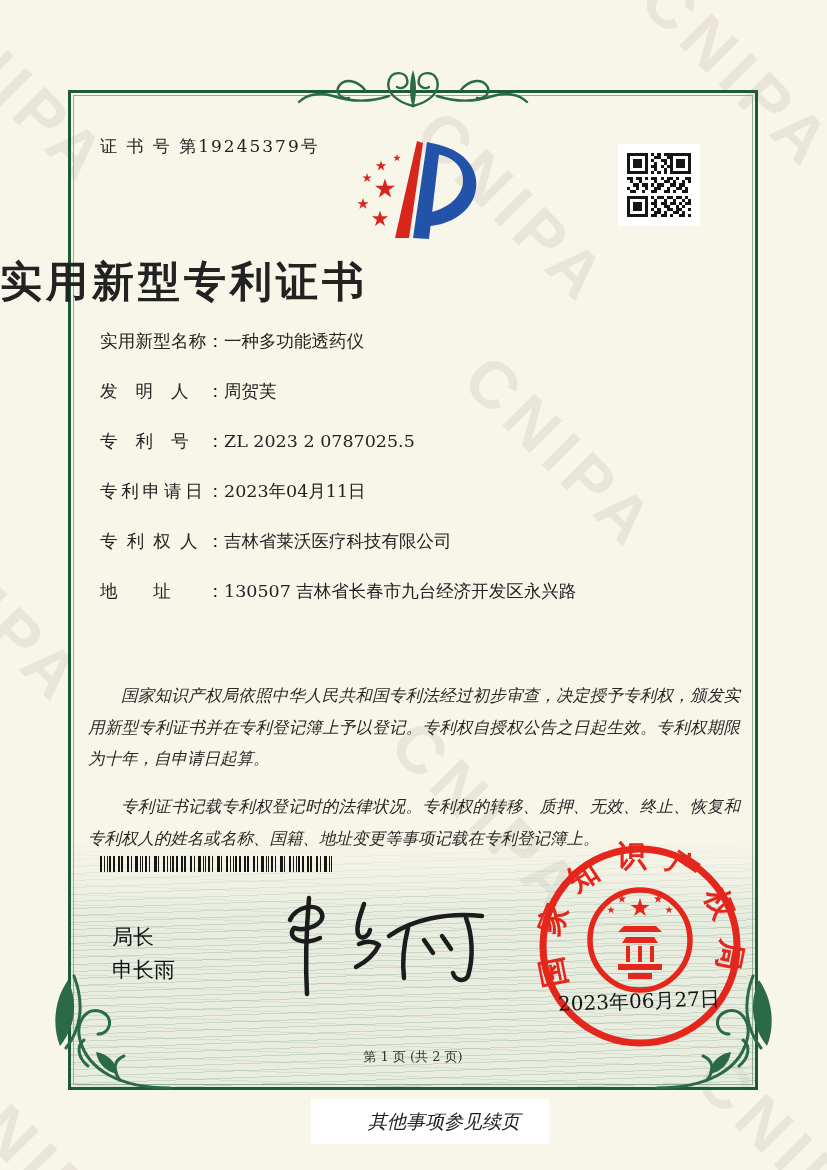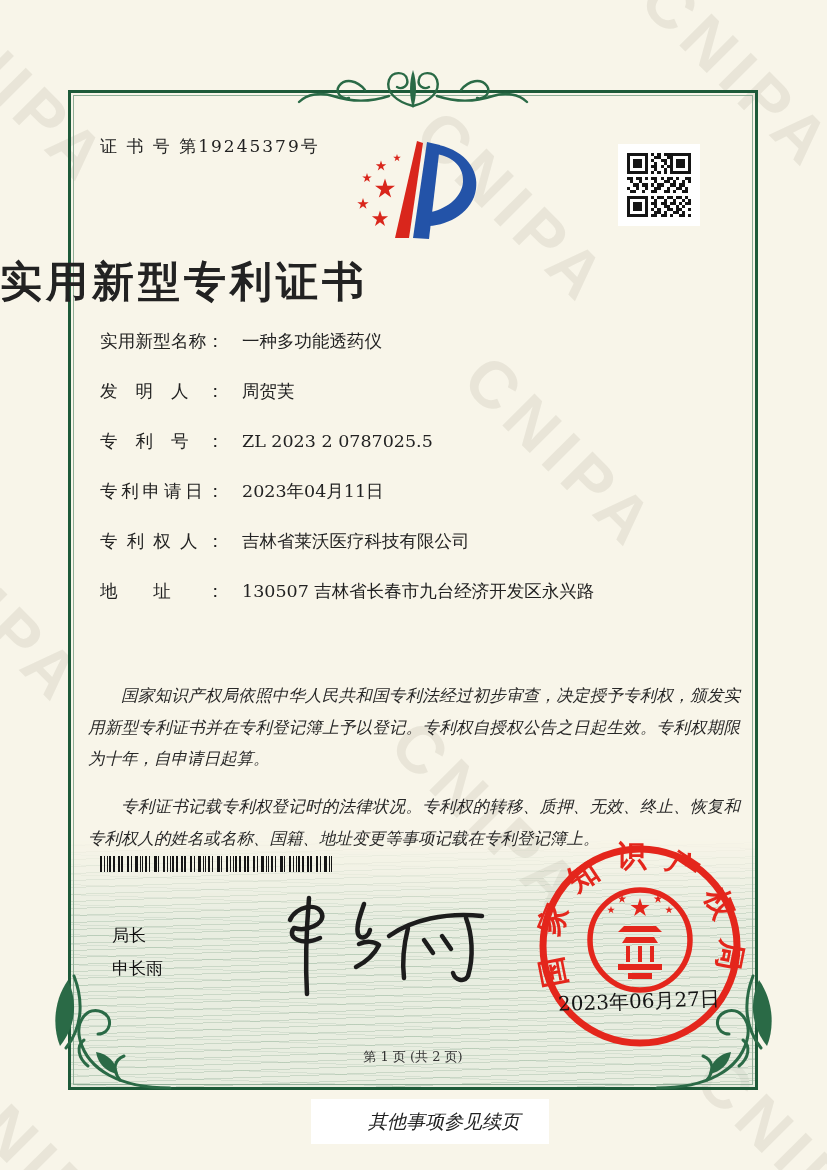--- a/index.html
+++ b/index.html
@@ -46,37 +46,37 @@
   .doc-title{
     position:absolute;left:0;right:0;top:254px;text-align:left;
     font-size:42px;font-weight:bold;letter-spacing:4px;z-index:2;
   }
   .fields{position:absolute;left:100px;top:330px;width:566px;font-size:17.5px;z-index:2;}
   .frow{margin-bottom:27px;line-height:23px;position:relative;}
   .flabel{
     display:inline-block;width:124px;vertical-align:top;
     text-align:justify;text-align-last:justify;
   }
-  .fvalue{margin-left:18px;}
+  .fvalue{margin-left:0;}
   .grant-right{position:absolute;left:322px;top:0;white-space:nowrap;}
   .flabel2{display:inline-block;width:112px;text-align:justify;text-align-last:justify;}
   .paras{
     position:absolute;left:88px;top:664px;width:652px;z-index:2;
     font-size:16.5px;line-height:1.92;font-style:italic;color:#272727;
   }
   .paras p{margin:16px 0 9px 0;text-indent:2em;text-align:justify;}
   .barcode{
     position:absolute;left:100px;top:856px;width:232px;height:16px;z-index:2;
     background-image:
       repeating-linear-gradient(90deg,#151515 0 2px,transparent 2px 4px,#151515 4px 5px,transparent 5px 9px),
       repeating-linear-gradient(90deg,#151515 0 1px,transparent 1px 7px);
   }
   .director{
     position:absolute;left:112px;top:920px;z-index:2;
-    font-family:Liberation Mono, monospace;font-size:17px;line-height:33px;color:#111;
+    font-family:Liberation Sans, sans-serif;font-size:21px;line-height:33px;color:#111;
   }
   .signature{position:absolute;left:276px;top:882px;z-index:2;}
   .seal{position:absolute;left:534px;top:840px;z-index:3;}
   .seal-date{
     position:absolute;left:544px;top:988px;width:190px;text-align:center;z-index:4;
     font-size:20px;color:#141414;transform:rotate(-2deg);
   }
   .page-info{
     position:absolute;left:68px;top:1048px;width:690px;text-align:center;
     font-size:13px;z-index:2;color:#333;

